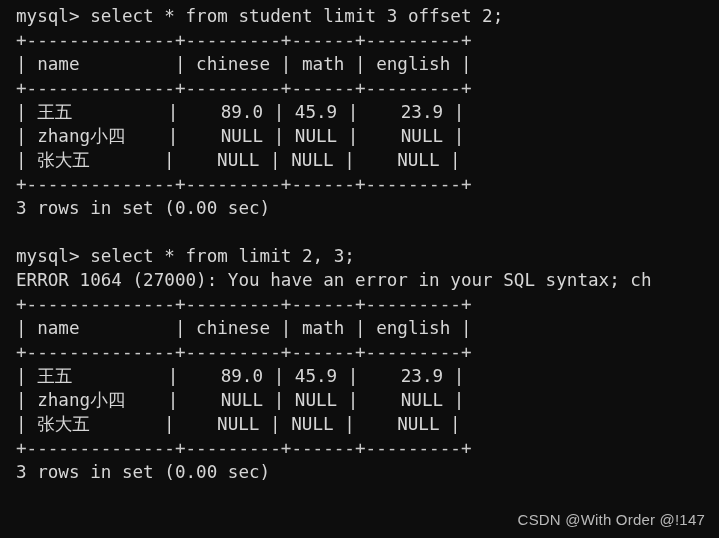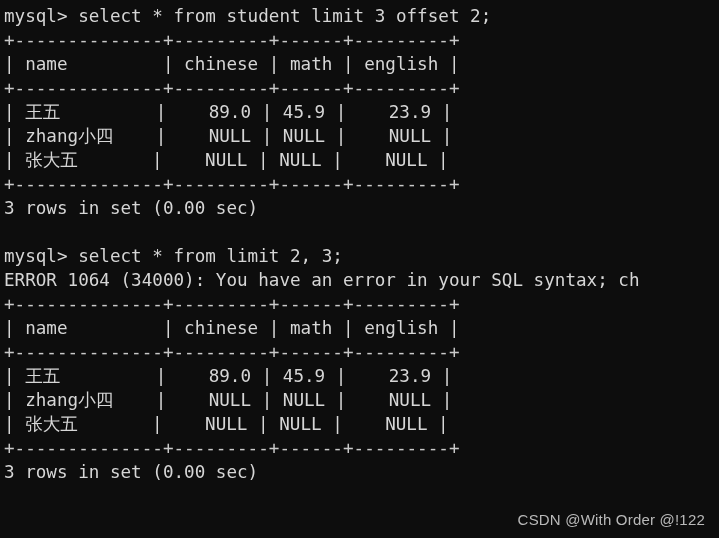--- a/index.html
+++ b/index.html
@@ -14,21 +14,21 @@
     background: #0d0d0d;
     overflow: hidden;
     font-family: "DejaVu Sans Mono", "Liberation Mono", monospace;
     font-size: 17.6px;
     line-height: 24px;
     color: #d6d6d6;
   }
   .screen {
     position: absolute;
     top: 4px;
-    left: 4px;
+    left: 16px;
     right: 0;
   }
   .line {
     white-space: pre;
     height: 24px;
     letter-spacing: 0px;
     font-variant-ligatures: none;
   }
   .line.blank {
     height: 24px;
@@ -57,24 +57,24 @@
       <div class="line rule">+--------------+---------+------+---------+</div>
       <div class="line">| name         | chinese | math | english |</div>
       <div class="line rule">+--------------+---------+------+---------+</div>
       <div class="line">| 王五         |    89.0 | 45.9 |    23.9 |</div>
       <div class="line">| zhang小四    |    NULL | NULL |    NULL |</div>
       <div class="line">| 张大五       |    NULL | NULL |    NULL |</div>
       <div class="line rule">+--------------+---------+------+---------+</div>
       <div class="line">3 rows in set (0.00 sec)</div>
       <div class="line blank"> </div>
       <div class="line">mysql&gt; select * from limit 2, 3;</div>
-      <div class="line">ERROR 1064 (34000): You have an error in your SQL syntax; ch</div>
+      <div class="line">ERROR 1064 (27000): You have an error in your SQL syntax; ch</div>
       <div class="line rule">+--------------+---------+------+---------+</div>
       <div class="line">| name         | chinese | math | english |</div>
       <div class="line rule">+--------------+---------+------+---------+</div>
       <div class="line">| 王五         |    89.0 | 45.9 |    23.9 |</div>
       <div class="line">| zhang小四    |    NULL | NULL |    NULL |</div>
       <div class="line">| 张大五       |    NULL | NULL |    NULL |</div>
       <div class="line rule">+--------------+---------+------+---------+</div>
       <div class="line">3 rows in set (0.00 sec)</div>
     </div>
-  <div class="watermark">CSDN @With Order @!122</div>
+  <div class="watermark">CSDN @With Order @!147</div>
 </div>
 
 </body></html>

